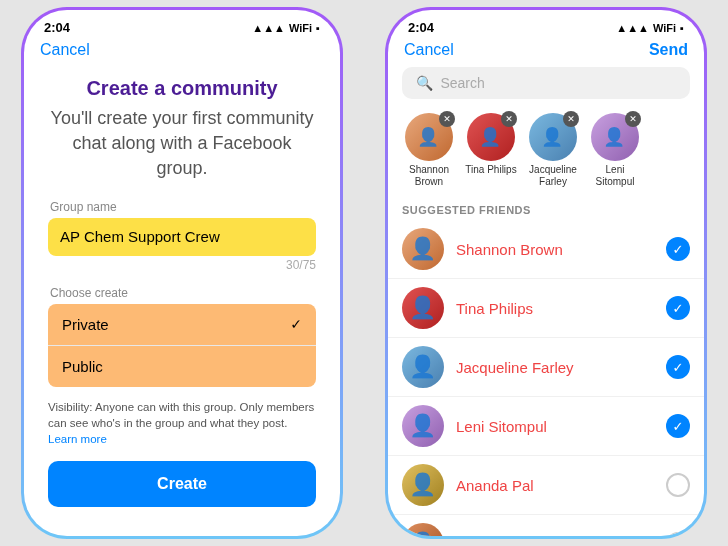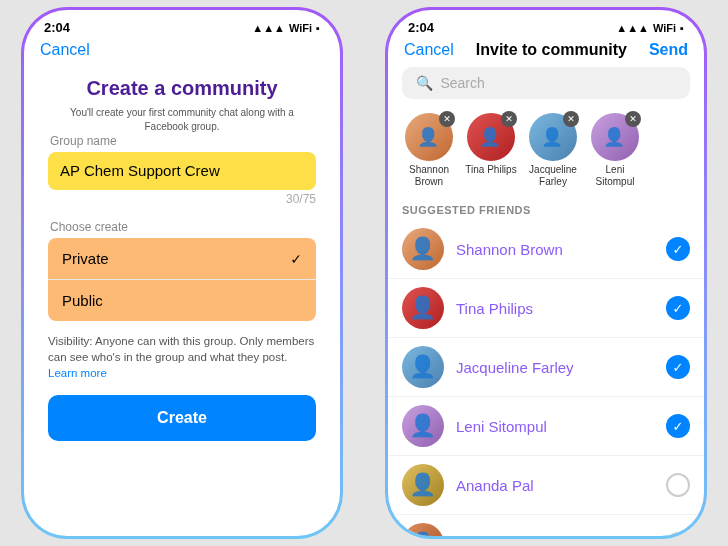--- a/index.html
+++ b/index.html
@@ -86,23 +86,24 @@
       text-align: center;
       flex: 1;
     }
     .create-title {
       font-size: 20px;
       font-weight: 700;
       color: #4c1d95;
       margin-bottom: 6px;
     }
     .create-subtitle {
-      font-size: 10px;
+      font-size: 18px;
       color: #555;
       line-height: 1.4;
+      margin-bottom: 18px;
     }
 
     .form-label {
       font-size: 12px;
       color: #888;
       text-align: left;
       margin-bottom: 4px;
       margin-left: 2px;
     }
 
@@ -267,21 +268,21 @@
       width: 42px;
       height: 42px;
       border-radius: 50%;
       background: #ddd;
       flex-shrink: 0;
       overflow: hidden;
     }
     .friend-name {
       flex: 1;
       font-size: 15px;
-      color: #8b5cf6;
+      color: #ef4444;
       font-weight: 400;
     }
     .check-circle-filled {
       width: 24px;
       height: 24px;
       border-radius: 50%;
       background: #0084ff;
       display: flex;
       align-items: center;
       justify-content: center;
@@ -385,21 +386,20 @@
         <span class="status-time">2:04</span>
         <div class="status-icons">
           <span>▲▲▲</span>
           <span>WiFi</span>
           <span>▪</span>
         </div>
       </div>
 
       <div class="right-nav">
         <span class="nav-cancel">Cancel</span>
-        <span class="right-nav-title">Invite to community</span>
         <span class="nav-send">Send</span>
       </div>
 
       <div class="search-bar">
         <span class="search-icon-sym">🔍</span>
         <span style="color:#aaa;">Search</span>
       </div>
 
       <div class="selected-avatars">
         <div class="sel-avatar">

